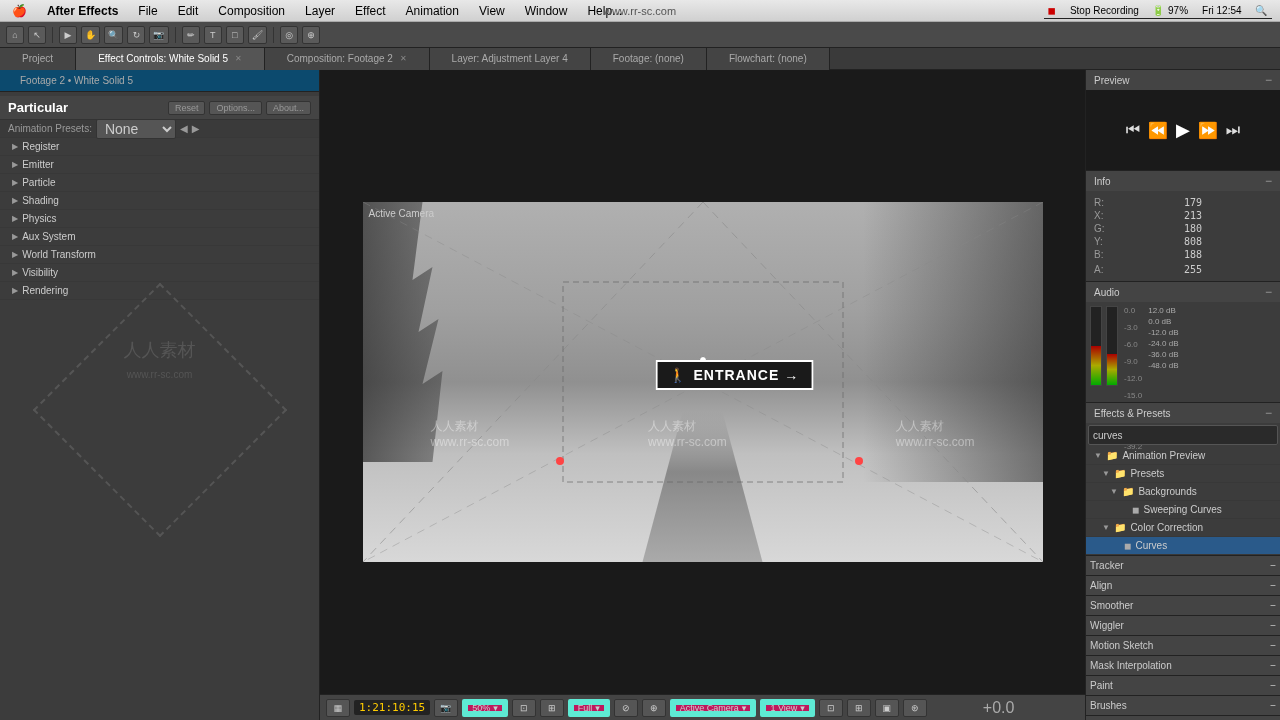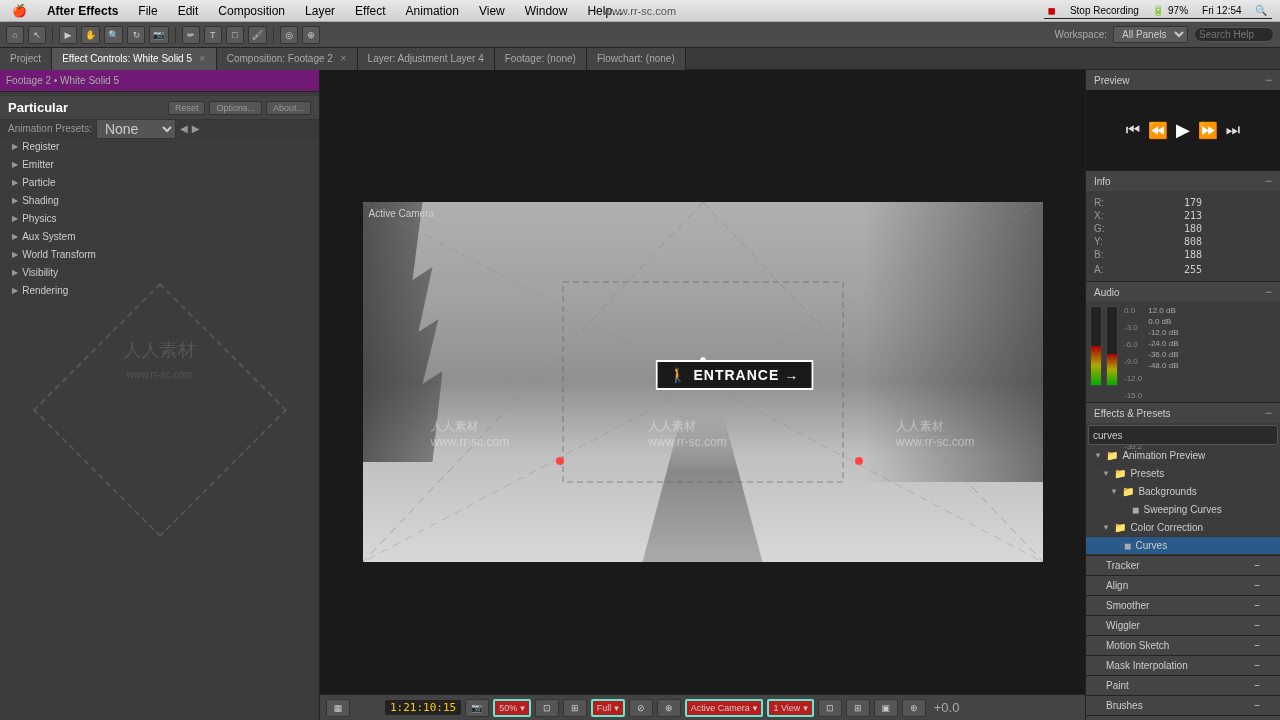--- a/index.html
+++ b/index.html
@@ -97,21 +97,21 @@
     
     .tab-bar {
       height: 22px;
       background: #3a3a3a;
       display: flex;
       align-items: center;
       border-bottom: 1px solid #222;
     }
     .tab {
       height: 22px;
-      padding: 0 10px;
+      padding: 0 22px;
       display: flex;
       align-items: center;
       font-size: 10px;
       border-right: 1px solid #222;
       cursor: pointer;
       white-space: nowrap;
       gap: 4px;
     }
     .tab.active { background: #555; color: #fff; }
     .tab:not(.active) { background: #444; color: #aaa; }
@@ -127,24 +127,24 @@
     .left-panel {
       width: 320px;
       background: #3c3c3c;
       border-right: 1px solid #222;
       display: flex;
       flex-direction: column;
       flex-shrink: 0;
     }
     .panel-title-bar {
       height: 22px;
-      background: #701a75;
-      display: flex;
-      align-items: center;
-      padding: 0 6px;
+      background: #0c4a6e;
+      display: flex;
+      align-items: center;
+      padding: 0 20px;
       border-bottom: 1px solid #222;
       gap: 6px;
     }
     .panel-breadcrumb {
       font-size: 10px;
       color: #aaa;
     }
 
     
     .effect-controls {
@@ -340,39 +340,38 @@
       font-size: 9px;
       display: flex;
       align-items: center;
       justify-content: center;
       cursor: pointer;
       border-radius: 2px;
       padding: 0 3px;
     }
     .ctrl-dropdown {
       height: 18px;
-      background: #b91c1c;
-      border: 2px solid #5eead4;
+      background: #be185d;
+      border: 6px solid #5eead4;
       color: #ccc;
       font-size: 9px;
       padding: 0 4px;
       border-radius: 2px;
       cursor: pointer;
       display: flex;
       align-items: center;
       gap: 3px;
     }
     .timecode {
       font-family: monospace;
       font-size: 11px;
       color: #ffcc00;
       background: #222;
       padding: 1px 5px;
       border-radius: 2px;
-      margin-left: 31px;
     }
 
     
     .right-panel {
       width: 195px;
       background: #3c3c3c;
       border-left: 1px solid #222;
       display: flex;
       flex-direction: column;
       flex-shrink: 0;
@@ -489,21 +488,21 @@
     .et-item .folder-icon { color: #c89020; font-size: 10px; }
     .et-item .file-icon { color: #aaa; font-size: 9px; }
 
     
     .right-label-section {
       height: 20px;
       background: #444;
       display: flex;
       align-items: center;
       justify-content: space-between;
-      padding: 0 20px;
+      padding: 0 4px;
       font-size: 10px;
       color: #ccc;
       border-bottom: 1px solid #222;
     }
 
     
     ::-webkit-scrollbar { width: 8px; height: 8px; }
     ::-webkit-scrollbar-track { background: #2a2a2a; }
     ::-webkit-scrollbar-thumb { background: #555; border-radius: 4px; }
   </style>
@@ -542,27 +541,20 @@
   <div class="toolbar-btn">↻</div>
   <div class="toolbar-btn">📷</div>
   <div class="toolbar-separator"></div>
   <div class="toolbar-btn">✏</div>
   <div class="toolbar-btn">T</div>
   <div class="toolbar-btn">□</div>
   <div class="toolbar-btn">🖌</div>
   <div class="toolbar-separator"></div>
   <div class="toolbar-btn">◎</div>
   <div class="toolbar-btn">⊕</div>
-  <div class="workspace-section">
-    <span class="workspace-label">Workspace:</span>
-    <select class="workspace-dropdown">
-      <option>All Panels</option>
-    </select>
-    <input class="search-box" type="text" placeholder="Search Help" style="">
-  </div>
 </div>
 
 <div class="tab-bar">
   <div class="tab">
     <span>Project</span>
   </div>
   <div class="tab active">
     <span>Effect Controls: White Solid 5</span>
     <span class="close-x">✕</span>
   </div>
@@ -712,21 +704,21 @@
         <span>▾</span>
       </div>
       <div class="ctrl-dropdown">
         <span>1 View</span>
         <span>▾</span>
       </div>
       <div class="ctrl-btn">⊡</div>
       <div class="ctrl-btn">⊞</div>
       <div class="ctrl-btn">▣</div>
       <div class="ctrl-btn">⊛</div>
-      <span style="font-size:13px;color:#aaa;padding:0 4px;">+0.0</span>
+      <span style="font-size:16px;color:#aaa;padding:0 4px;margin-left:48px;">+0.0</span>
     </div>
   </div>
 
   <div class="right-panel">
 
     <div class="right-section">
       <div class="right-section-header">
 
         <span>Preview</span>
         <span class="minus">−</span>

